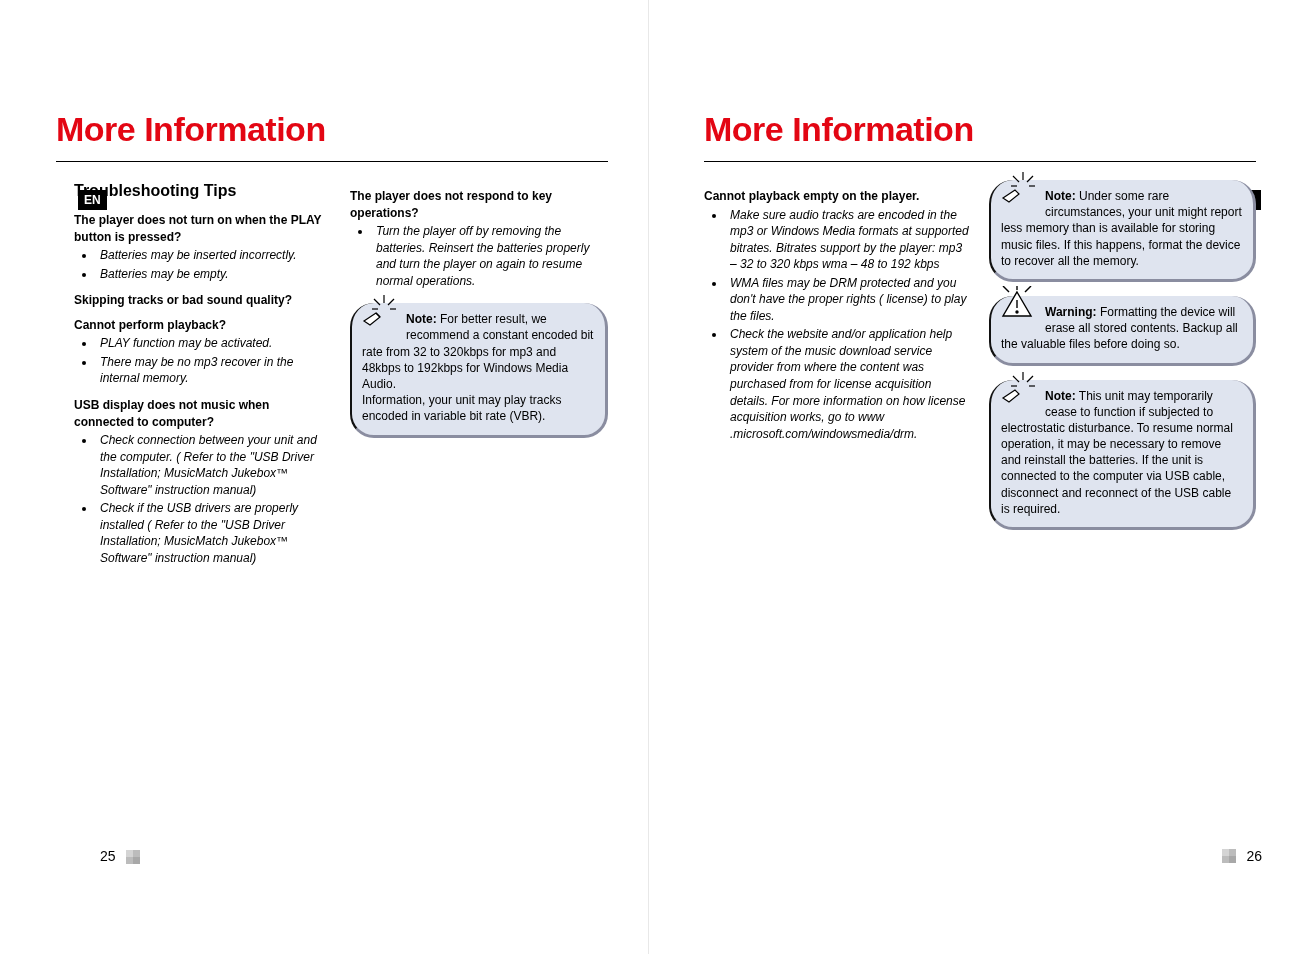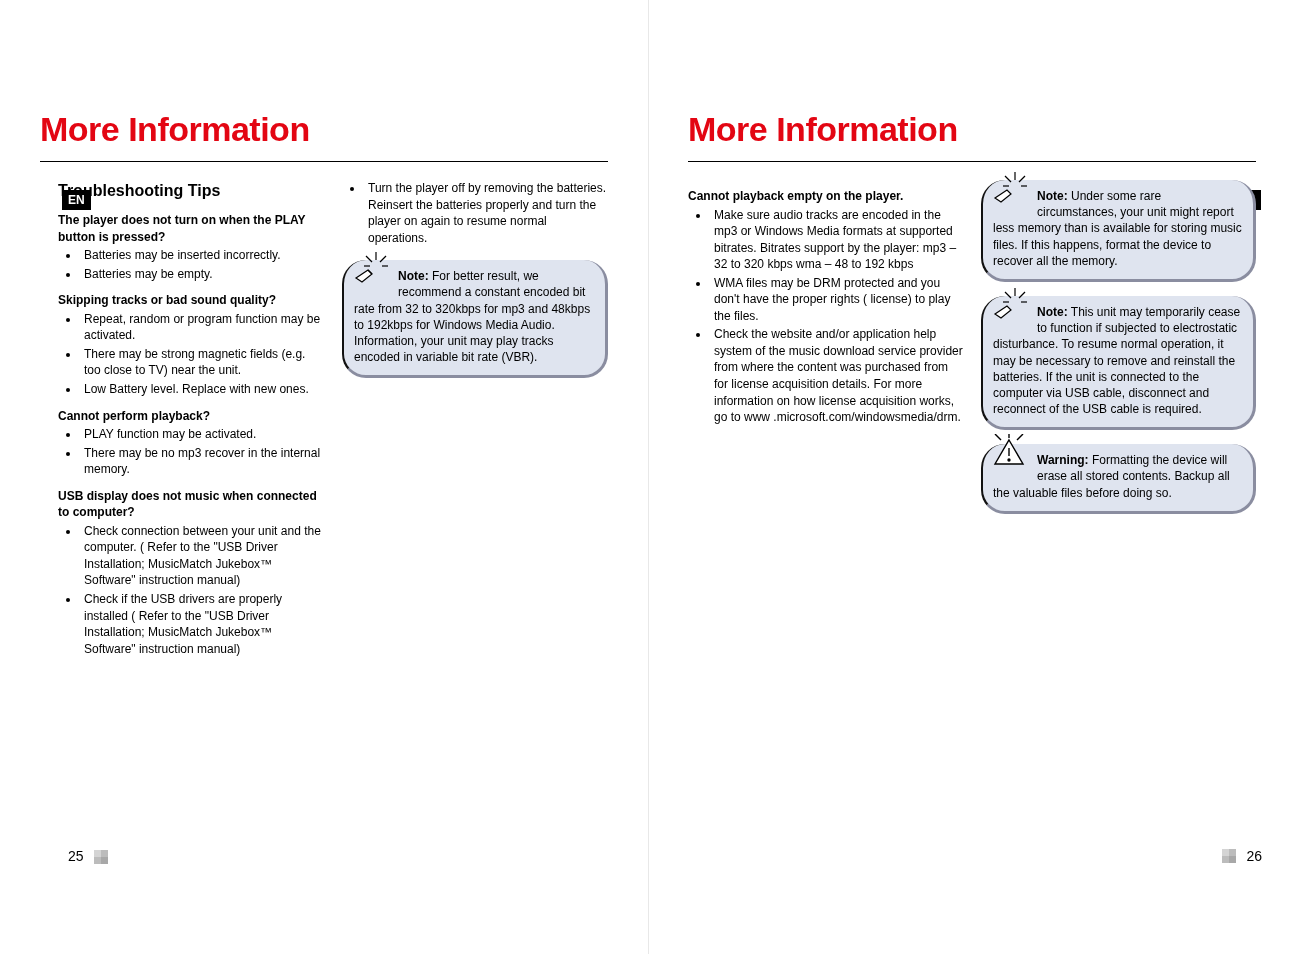--- a/index.html
+++ b/index.html
@@ -14,20 +14,21 @@
   }
   .spread {
     display: flex;
     width: 100%;
     height: 100%;
   }
   .page {
     width: 50%;
     padding: 110px 40px 40px 40px;
     position: relative;
+    margin-left: 16px;
   }
   .divider-line {
     position: absolute;
     left: 648px;
     top: 0;
     width: 1px;
     height: 100%;
     background: #e8e8e8;
   }
   .page-title {
@@ -73,20 +74,21 @@
     margin: 8px 0 2px 0;
     font-size: 12px;
   }
   ul.bul {
     margin: 0 0 10px 0;
     padding-left: 22px;
   }
   ul.bul li {
     margin: 0 0 2px 0;
     padding-left: 4px;
+    font-style: italic;
   }
   .note-box {
     background: #dfe4ef;
     border-left: 2px solid #111;
     border-bottom: 3px solid #8a8da0;
     border-right: 3px solid #8a8da0;
     padding: 8px 10px 10px 10px;
     margin: 14px 0;
     font-family: "Comic Sans MS", cursive, sans-serif;
     font-size: 12px;
@@ -104,21 +106,21 @@
     font-weight: bold;
   }
   .footer-left, .footer-right {
     position: absolute;
     bottom: 90px;
     font-size: 14px;
     display: flex;
     align-items: center;
     gap: 10px;
   }
-  .footer-left { left: 68px; align-items: flex-end; }
+  .footer-left { left: 84px; align-items: flex-end; }
   .footer-right { right: 34px; flex-direction: row-reverse; }
   .sq { width: 14px; height: 14px; background: #c9c9c9; display: flex; flex-wrap: wrap; }
   .sq .s { width: 7px; height: 7px; }
   .sq .s:nth-child(1){background:#d4d4d4;}
   .sq .s:nth-child(2){background:#bcbcbc;}
   .sq .s:nth-child(3){background:#bcbcbc;}
   .sq .s:nth-child(4){background:#a8a8a8;}
   svg { display: block; }
   .clear { clear: both; }
 </style>
@@ -137,40 +139,36 @@
       <div class="col" style="padding-left:18px;">
         <div class="subhead">Troubleshooting Tips</div>
 
         <div class="q">The player does not turn on when the PLAY button is pressed?</div>
         <ul class="bul">
           <li>Batteries may be inserted incorrectly.</li>
           <li>Batteries may be empty.</li>
         </ul>
 
         <div class="q">Skipping tracks or bad sound quality?</div>
-        <ul class="bul">
-          <li>Repeat, random or program function may be activated.</li>
-          <li>There may be strong magnetic fields (e.g. too close to TV) near the unit.</li>
-          <li>Low Battery level. Replace with new ones.</li>
-        </ul>
 
         <div class="q">Cannot perform playback?</div>
         <ul class="bul">
           <li>PLAY function may be activated.</li>
           <li>There may be no mp3 recover in the internal memory.</li>
         </ul>
 
         <div class="q">USB display does not music when connected to computer?</div>
         <ul class="bul">
           <li>Check connection between your unit and the computer. ( Refer to the "USB Driver Installation; MusicMatch Jukebox™ Software"  instruction manual)</li>
           <li>Check if the USB drivers are properly installed ( Refer to the "USB Driver Installation; MusicMatch Jukebox™ Software"  instruction manual)</li>
         </ul>
       </div>
 
       <div class="col">
+        <div class="q">The player does not respond to key operations?</div>
         <ul class="bul">
           <li>Turn the player off by removing the batteries. Reinsert the batteries properly and turn the player on again to resume normal operations.</li>
         </ul>
 
         <div class="note-box">
           <span class="icon">
             <svg viewBox="0 0 40 36">
                 <g stroke="#000" stroke-width="1.2" fill="none">
               <path d="M6 28 L18 20 L22 24 L12 32 Z" fill="#fff"></path>
               <path d="M18 20 L22 24"></path>
@@ -236,55 +234,55 @@
               </svg>
           </span>
           <span class="note-label">Note:</span>
           <span>Under some rare circumstances, your unit might report less memory than is available for storing music files. If this happens, format the device to recover all the memory.</span>
           <div class="clear"></div>
         </div>
 
         <div class="note-box">
           <span class="icon">
             <svg viewBox="0 0 40 36">
+                <g stroke="#000" stroke-width="1.4" fill="none">
+              <path d="M20 6 L34 30 L6 30 Z" fill="#fff"></path>
+              <line x1="20" y1="14" x2="20" y2="22"></line>
+                  <circle cx="20" cy="26" r="1" fill="#000"></circle>
+              <line x1="20" y1="4" x2="20" y2="-2"></line>
+                  <line x1="28" y1="6" x2="34" y2="0"></line>
+                  <line x1="12" y1="6" x2="6" y2="0"></line>
+            </g>
+              </svg>
+          </span>
+          <span class="note-label">Warning:</span>
+          <span>Formatting the device will erase all stored  contents. Backup all the valuable files before doing so.</span>
+          <div class="clear"></div>
+        </div>
+
+        <div class="note-box">
+          <span class="icon">
+            <svg viewBox="0 0 40 36">
                 <g stroke="#000" stroke-width="1.2" fill="none">
               <path d="M6 28 L18 20 L22 24 L12 32 Z" fill="#fff"></path>
               <g>
                     <line x1="26" y1="10" x2="26" y2="2"></line>
                     <line x1="30" y1="12" x2="36" y2="6"></line>
                     <line x1="22" y1="12" x2="16" y2="6"></line>
                     <line x1="32" y1="16" x2="38" y2="16"></line>
                     <line x1="20" y1="16" x2="14" y2="16"></line>
                   </g>
             </g>
               </svg>
           </span>
           <span class="note-label">Note:</span>
           <span>This unit may temporarily cease to function if subjected to electrostatic disturbance. To resume normal operation, it may be necessary to remove and reinstall the batteries. If the unit is connected to the computer via USB cable, disconnect and reconnect of the USB cable is required.</span>
           <div class="clear"></div>
         </div>
 
-        <div class="note-box">
-          <span class="icon">
-            <svg viewBox="0 0 40 36">
-                <g stroke="#000" stroke-width="1.4" fill="none">
-              <path d="M20 6 L34 30 L6 30 Z" fill="#fff"></path>
-              <line x1="20" y1="14" x2="20" y2="22"></line>
-                  <circle cx="20" cy="26" r="1" fill="#000"></circle>
-              <line x1="20" y1="4" x2="20" y2="-2"></line>
-                  <line x1="28" y1="6" x2="34" y2="0"></line>
-                  <line x1="12" y1="6" x2="6" y2="0"></line>
-            </g>
-              </svg>
-          </span>
-          <span class="note-label">Warning:</span>
-          <span>Formatting the device will erase all stored  contents. Backup all the valuable files before doing so.</span>
-          <div class="clear"></div>
-        </div>
-
       </div>
     </div>
 
     <div class="footer-right">
       <span>26</span>
       <span class="sq">
           <span class="s"></span>
           <span class="s"></span>
           <span class="s"></span>
           <span class="s"></span>

